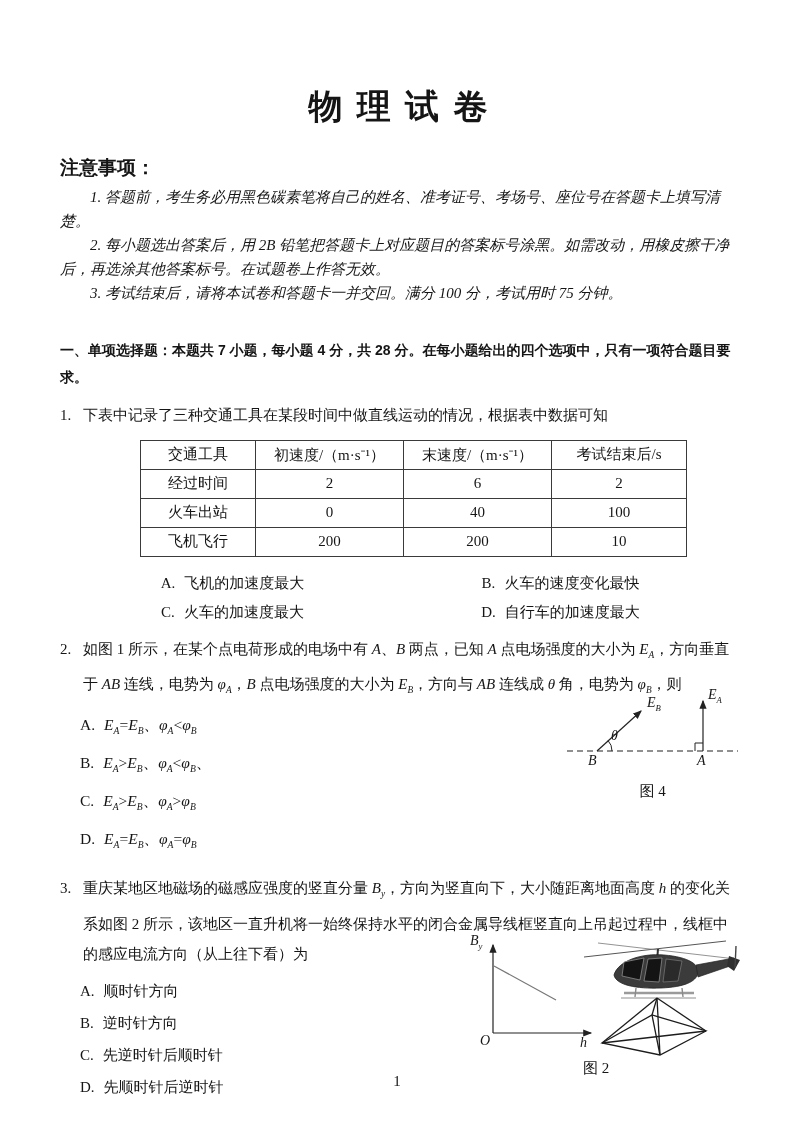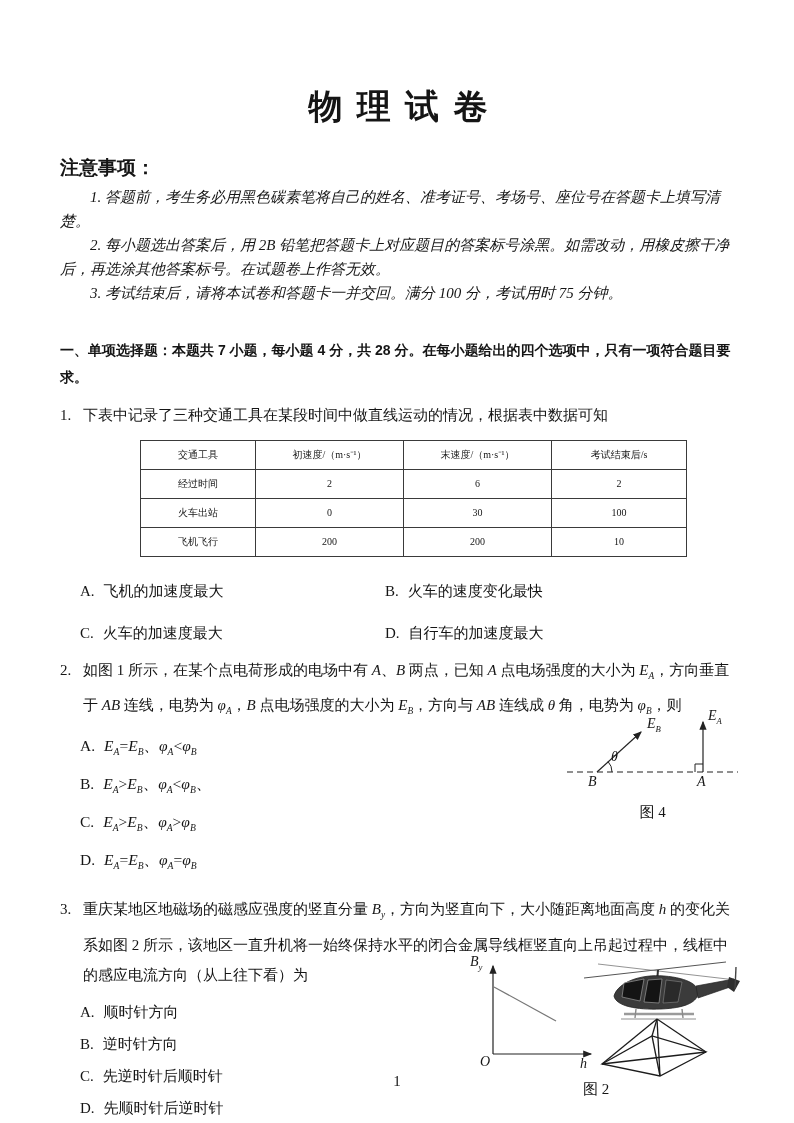--- a/index.html
+++ b/index.html
@@ -49,39 +49,40 @@
 
   .question { position: relative; }
   .q-stem { position: relative; padding-left: 23px; line-height: 29px; margin: 0; }
   .q-num  { position: absolute; left: 0; top: 0; }
 
   .q1 { margin-top: 10px; }
   table.data {
     border-collapse: collapse;
     margin: 10px 0 0 80px;
     text-align: center;
-    font-size: 10px;
+    font-size: 15px;
   }
   table.data th, table.data td {
     border: 1px solid #3a3a3a;
     font-weight: normal;
     padding: 3px 6px;
     height: 29px;
   }
   .col-1 { width: 115px; }
   .col-2 { width: 148px; }
   .col-3 { width: 148px; }
   .col-4 { width: 135px; }
 
   .q1-options {
     display: grid;
     grid-template-columns: 305px 1fr;
-    margin: 20px 0 0 20px;
+    margin: 12px 0 0 20px;
     line-height: 29px;
-    row-gap: 13px;
+    row-gap: 0;
+    text-align: center;
   }
   .opt-label { display: inline-block; margin-right: 9px; }
 
   .q2 { margin-top: 8px; }
   .v-options { margin: 4px 0 0 20px; }
   .v-options .option { line-height: 32px; }
   .q2 .v-options .option { font-size: 15.5px; }
 
   sub { font-size: 0.62em; }
 
@@ -140,21 +141,21 @@
         <tbody>
           <tr>
             <td>经过时间</td>
             <td>2</td>
             <td>6</td>
             <td>2</td>
           </tr>
           <tr>
             <td>火车出站</td>
             <td>0</td>
-            <td>30</td>
+            <td>40</td>
             <td>100</td>
           </tr>
           <tr>
             <td>飞机飞行</td>
             <td>200</td>
             <td>200</td>
             <td>10</td>
           </tr>
         </tbody>
       </table>

